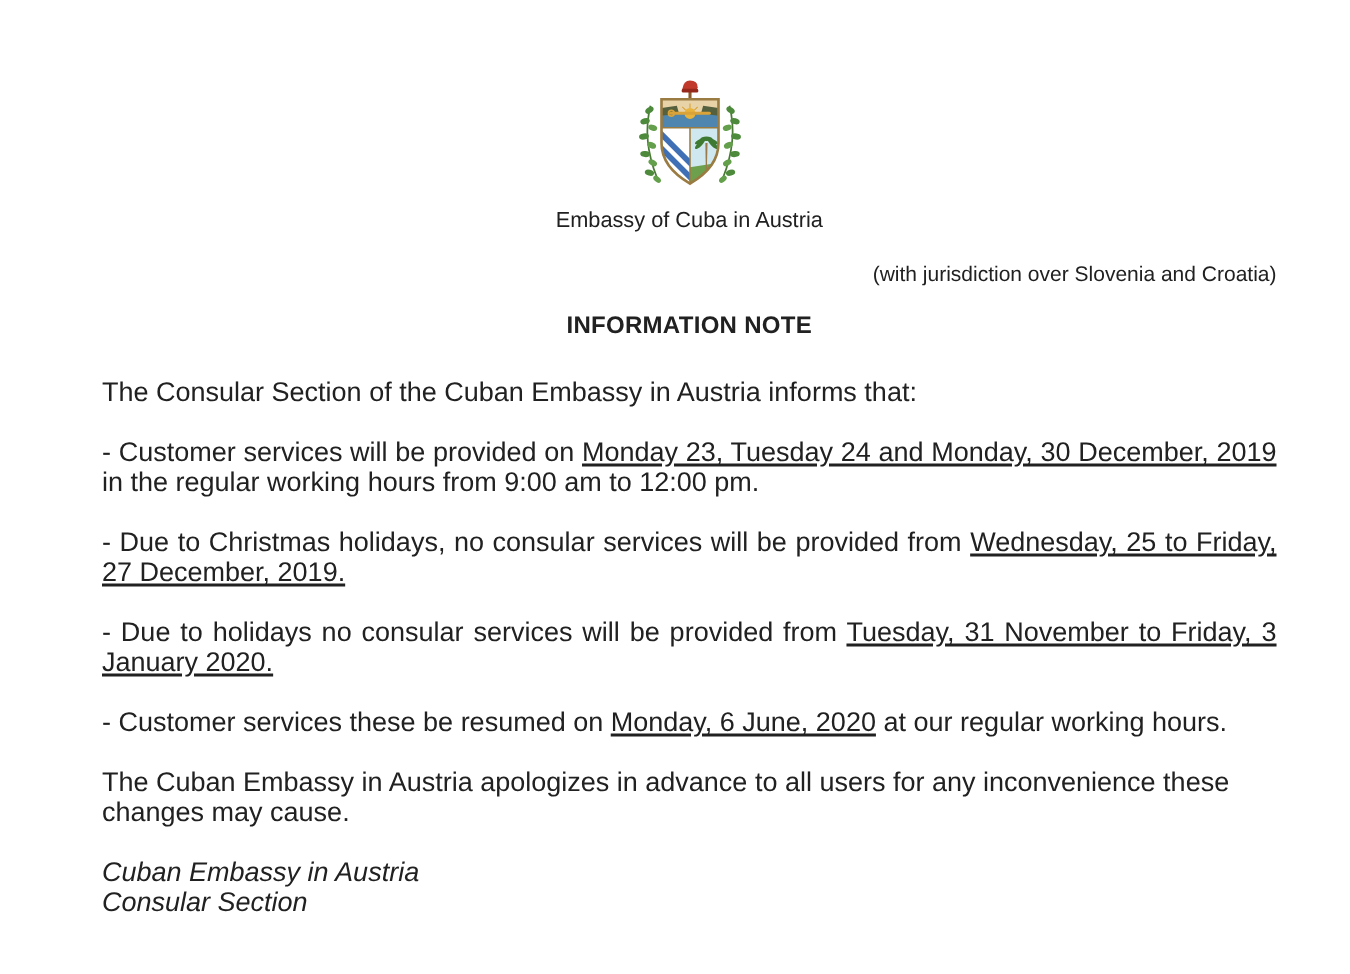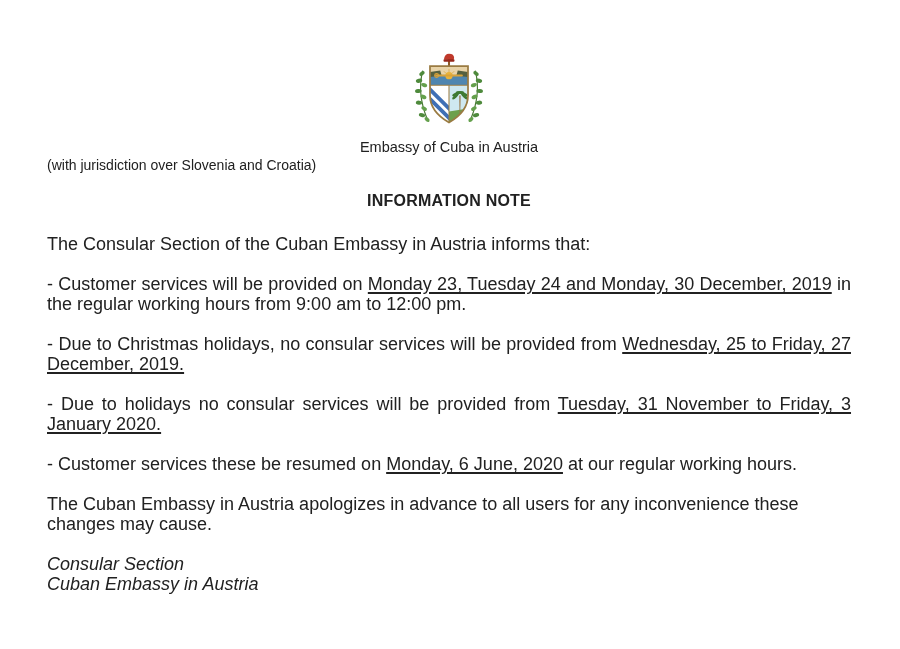--- a/index.html
+++ b/index.html
@@ -6,27 +6,27 @@
   body {
     width: 900px; height: 649px;
     background: #ffffff;
     font-family: "Liberation Sans", "DejaVu Sans", sans-serif;
     color: #212121;
     overflow: hidden;
   }
   .page {
     width: 900px; height: 649px;
     box-sizing: border-box;
-    padding: 53px 49px 0 47px;
+    padding: 53px 49px 0 68px;
     background: #ffffff;
   }
   .crest { width: 78px; height: 76px; margin: 0 auto; }
   .crest svg { display: block; width: 78px; height: 76px; }
   .org   { text-align: center; font-size: 14.5px; line-height: 17px; margin-top: 10px; }
-  .juris { text-align: left; font-size: 14px;   line-height: 17px; margin-top: 1px; }
+  .juris { text-align: right; font-size: 14px;   line-height: 17px; margin-top: 18px; }
   .title {
     text-align: center;
     font-size: 16px; font-weight: bold;
     margin: 18px 0 0 0;
     letter-spacing: 0.2px;
   }
   .docbody { margin-top: 24px; font-size: 18px; line-height: 20px; }
   .para { margin: 0 0 20px 0; }
   .justify { text-align: justify; }
   .b { font-weight: normal; }
@@ -131,18 +131,18 @@
 
     <p class="para justify"><span>- Due to Christmas holidays, </span><span class="b">no</span><span> consular services will be provided from </span><span class="b u">Wednesday, 25 to Friday, 27 December, 2019.</span></p>
 
     <p class="para justify"><span>- Due to holidays </span><span class="b">no</span><span> consular services will be provided from </span><span class="b u">Tuesday, 31 November to Friday, 3 January 2020.</span></p>
 
     <p class="para"><span>- Customer services these be resumed on </span><span class="b u">Monday, 6 June, 2020</span><span> at our regular working hours.</span></p>
 
     <p class="para"><span>The Cuban Embassy in Austria apologizes in advance to all users for any inconvenience these changes may cause.</span></p>
 
     <div class="sigblock">
+      <div class="sig">Cuban Embassy in Austria</div>
       <div class="sig">Consular Section</div>
-      <div class="sig">Cuban Embassy in Austria</div>
     </div>
   </div>
 
 </div>
 
 </body></html>

